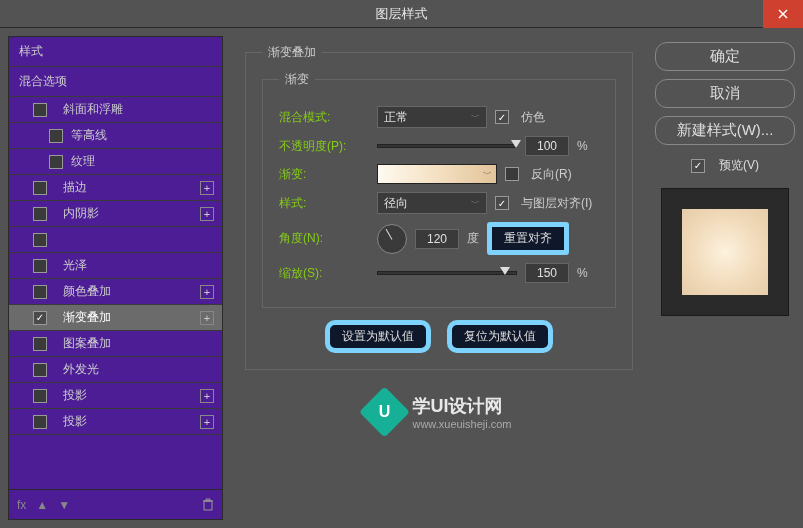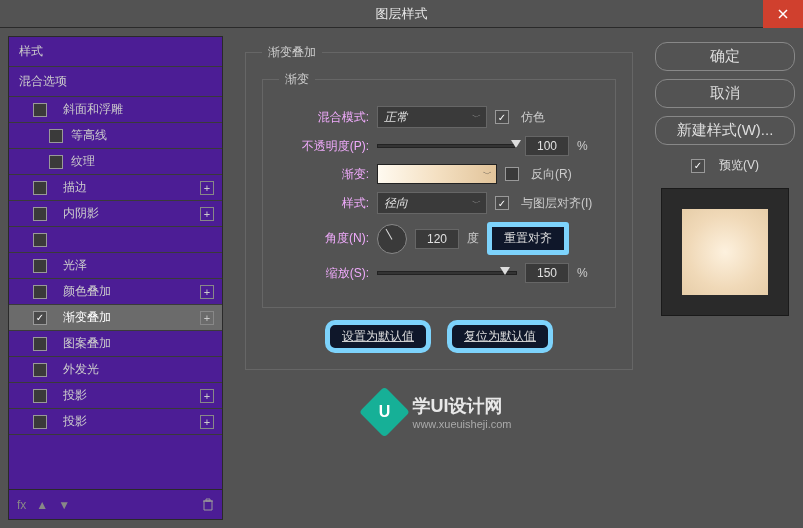--- a/index.html
+++ b/index.html
@@ -20,34 +20,34 @@
 .check.checked::after { content: "✓"; color: #fff; font-size: 10px; }
 .style-label { flex: 1; }
 .plus-icon { width: 14px; height: 14px; border: 1px solid #888; color: #ccc; display: flex; align-items: center; justify-content: center; font-size: 11px; margin-right: 2px; }
 .left-footer { height: 30px; border-top: 1px solid #2a2a2a; display: flex; align-items: center; padding: 0 8px; gap: 10px; color: #888; font-size: 12px; }
 .left-footer .spacer { flex: 1; }
 .middle-panel { flex: 1; padding: 8px 12px; color: #ccc; font-size: 12px; position: relative; }
 fieldset { border: 1px solid #666; padding: 10px 16px 16px; margin-bottom: 12px; }
 legend { padding: 0 6px; color: #ccc; font-size: 12px; }
 fieldset.inner { border: 1px solid #666; }
 .form-row { display: flex; align-items: center; margin: 8px 0; gap: 8px; }
-.form-label { width: 90px; text-align: right; color: #f0abfc; }
-.select { background: #3a3a3a; border: 1px solid #666; color: #e0e0e0; padding: 2px 6px; height: 22px; min-width: 110px; display: flex; align-items: center; justify-content: space-between; cursor: pointer; font-style: italic; }
+.form-label { width: 90px; color: #84cc16; }
+.select { background: #3a3a3a; border: 1px solid #666; color: #e0e0e0; padding: 2px 6px; height: 22px; min-width: 110px; display: flex; align-items: center; justify-content: space-between; cursor: pointer; }
 .select .chev { font-size: 9px; color: #aaa; margin-left: 8px; }
 .slider-track { flex: 1; height: 4px; background: #333; border: 1px solid #222; position: relative; max-width: 140px; }
 .slider-thumb { position: absolute; top: -5px; width: 0; height: 0; border-left: 5px solid transparent; border-right: 5px solid transparent; border-top: 8px solid #ddd; transform: translateX(-50%); }
 .num-input { background: #3a3a3a; border: 1px solid #666; color: #e0e0e0; width: 44px; height: 20px; padding: 0 4px; font-size: 12px; text-align: center; }
 .unit { color: #ccc; }
 .gradient-swatch { width: 120px; height: 20px; border: 1px solid #222; background: linear-gradient(90deg, #fffaf0 0%, #f4e0c2 50%, #e2c49a 100%); cursor: pointer; display: flex; align-items: center; }
 .gradient-swatch .chev { margin-left: auto; margin-right: 4px; font-size: 9px; color: #333; }
 .chk-inline { display: flex; align-items: center; gap: 4px; cursor: pointer; }
 .angle-dial { width: 30px; height: 30px; border: 1px solid #888; border-radius: 50%; background: #3a3a3a; position: relative; }
 .angle-dial::after { content: ""; position: absolute; width: 12px; height: 1px; background: #ddd; top: 50%; left: 50%; transform-origin: left center; transform: rotate(-120deg); }
 .btn-small { background: #0f172a; border: 5px solid #7dd3fc; color: #ddd; padding: 3px 12px; font-size: 12px; border-radius: 10px; cursor: pointer; }
-.btn-row { display: flex; justify-content: center; gap: 16px; margin-top: 8px; text-decoration: underline; }
+.btn-row { display: flex; justify-content: center; gap: 16px; margin-top: 8px; }
 .watermark { position: absolute; bottom: 90px; left: 50%; transform: translateX(-50%); display: flex; align-items: center; gap: 10px; }
 .wm-icon { width: 36px; height: 36px; background: #16b097; transform: rotate(45deg); border-radius: 4px; position: relative; }
 .wm-icon::after { content: "U"; color: #fff; position: absolute; top: 50%; left: 50%; transform: translate(-50%,-50%) rotate(-45deg); font-weight: bold; font-size: 16px; }
 .wm-text { color: #e8e8e8; }
 .wm-text .main { font-size: 18px; font-weight: bold; }
 .wm-text .sub { font-size: 11px; color: #aaa; }
 .right-panel { width: 140px; display: flex; flex-direction: column; gap: 8px; padding-top: 6px; }
 .rbtn { background: #535353; border: 1px solid #888; border-radius: 12px; color: #ddd; padding: 4px 0; font-size: 15px; text-align: center; cursor: pointer; }
 .preview-chk { display: flex; align-items: center; justify-content: center; gap: 6px; color: #ddd; font-size: 12px; margin-top: 4px; }
 .preview-box { margin-top: 6px; width: 128px; height: 128px; background: #2a2a2a; border: 1px solid #1a1a1a; display: flex; align-items: center; justify-content: center; align-self: center; }

